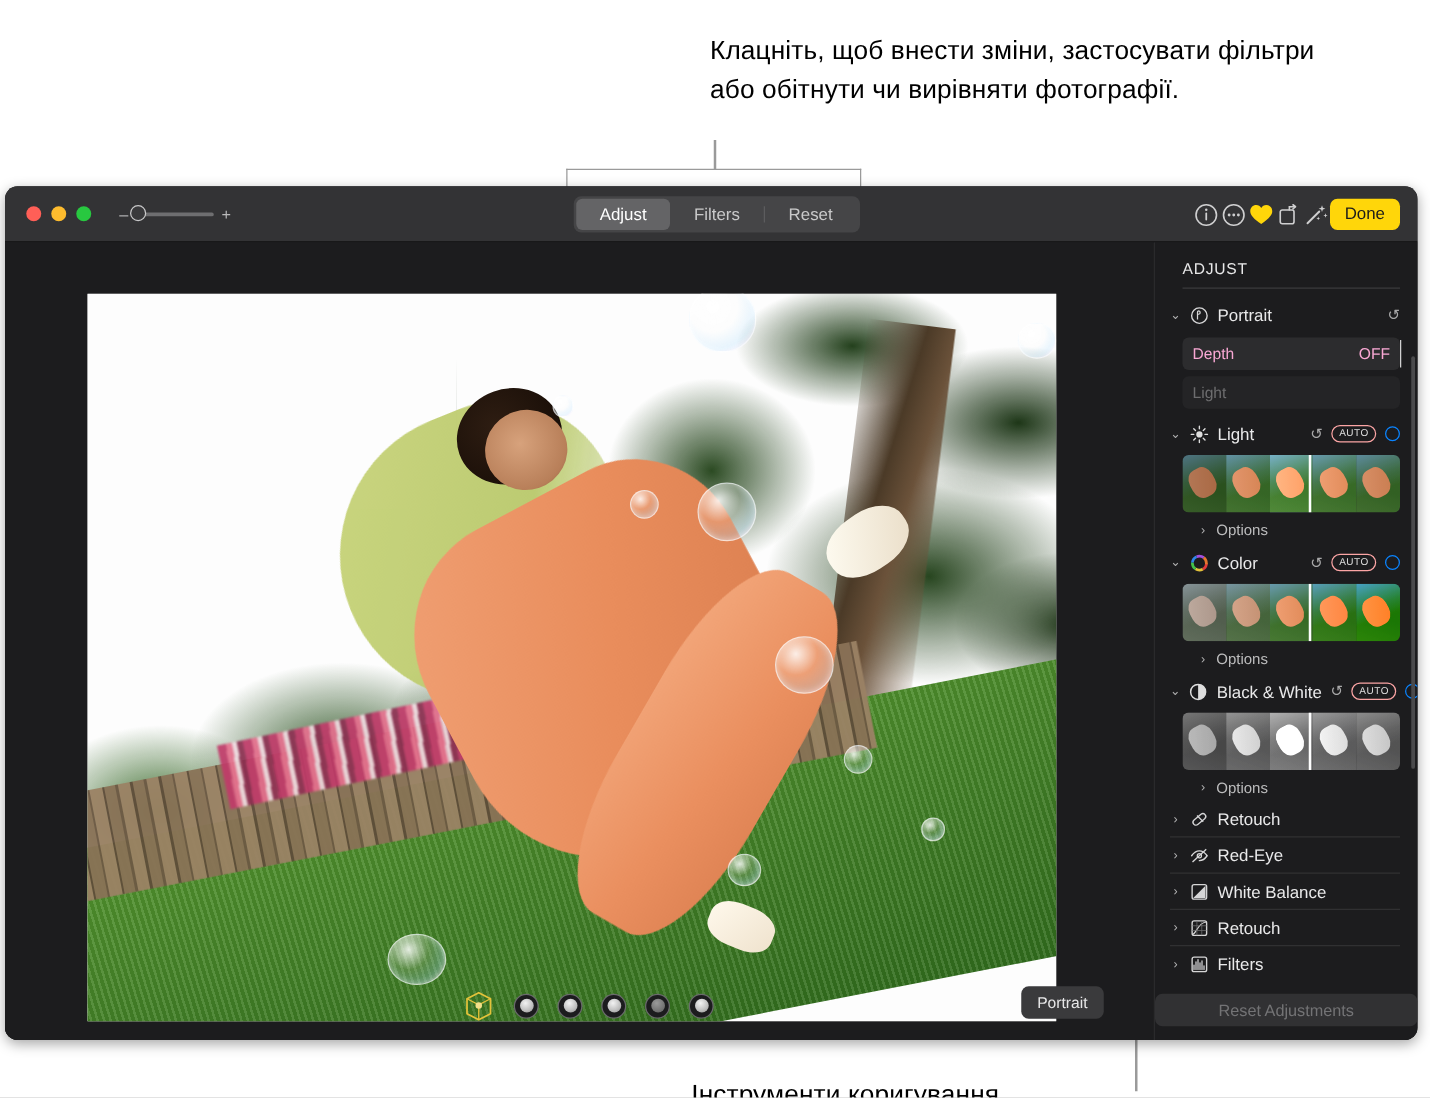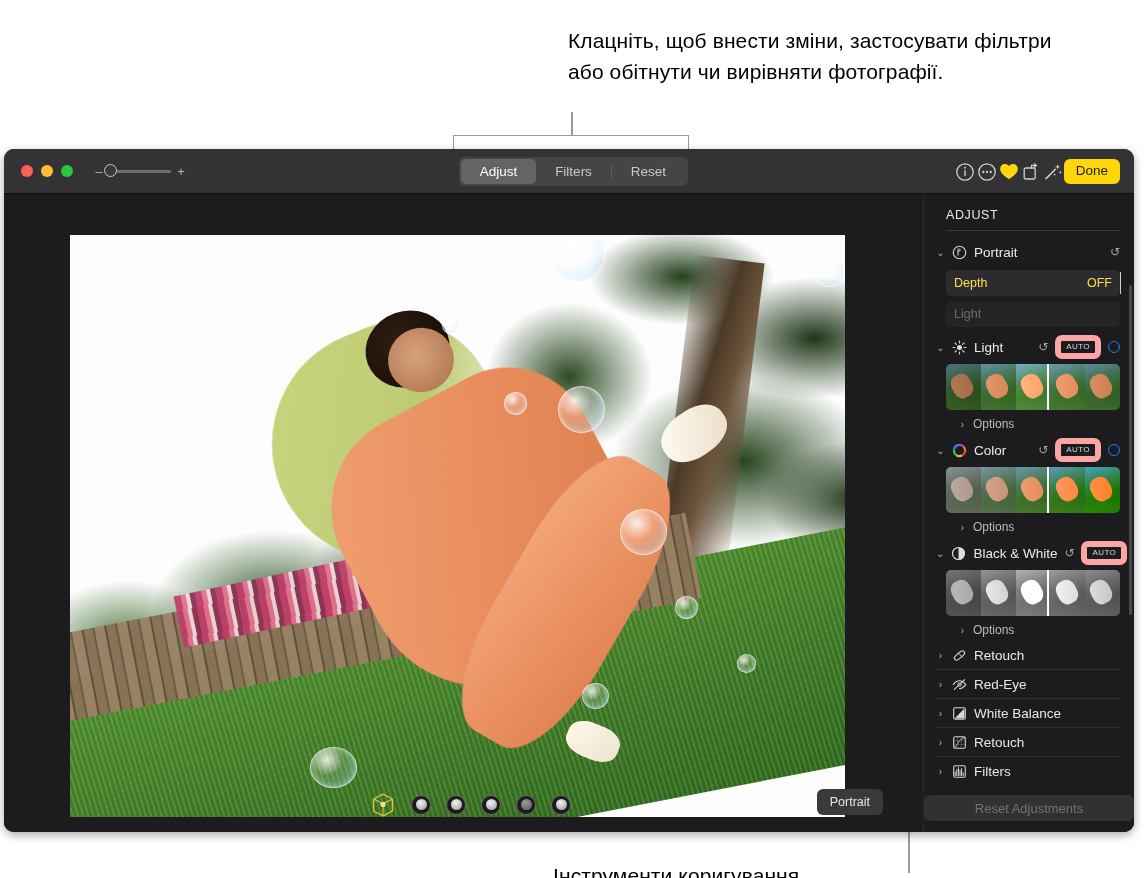--- a/index.html
+++ b/index.html
@@ -238,29 +238,29 @@
   .sec-head {
     display:flex; align-items:center; height:30px; gap:7px;
     color:#e9e9ea; font-size:13.5px;
   }
   .chev { color:#b0b0b1; font-size:10px; width:9px; text-align:center; }
   .sec-icon { width:15px; height:15px; display:flex; align-items:center; justify-content:center; }
   .sec-name { flex:1; white-space:nowrap; }
   .sec-ctrls { display:flex; align-items:center; gap:7px; }
   .revert { color:#a8a8a9; font-size:12px; }
   .auto-badge {
-    border:6px solid #fca5a5; color:#dedede; border-radius:7px;
+    border:1px solid #fca5a5; color:#dedede; border-radius:7px;
     font-size:8px; letter-spacing:.4px; padding:1.5px 5px 2px; line-height:8px;
   }
   .on-ring { width:12px; height:12px; border-radius:50%; border:1.8px solid #0a84ff; }
 
   .field {
     height:26px; background:#2c2c2e; border-radius:5px;
     display:flex; align-items:center; justify-content:space-between;
-    padding:0 8px; color:#fde047; font-size:12.5px; margin:3px 0 5px 10px;
+    padding:0 8px; color:#f9a8d4; font-size:12.5px; margin:3px 0 5px 10px;
     position:relative;
   }
   .field.muted { color:#6d6d6f; background:#242426; }
   .field .caret { position:absolute; right:-1px; top:2px; bottom:2px; width:1.5px; background:#d0d0d1; }
 
   .filmstrip {
     height:46px; margin:2px 0 3px 10px; border-radius:5px; overflow:hidden;
     display:flex; position:relative;
   }
   .fs-cell { flex:1; position:relative; }

